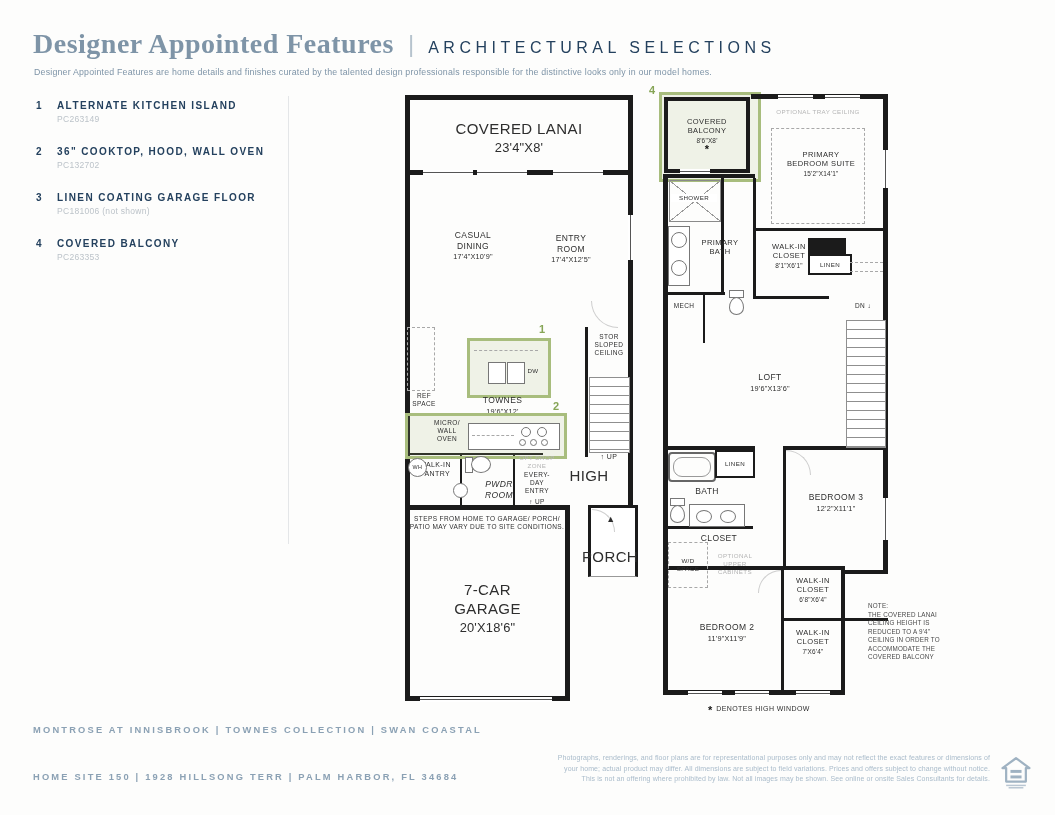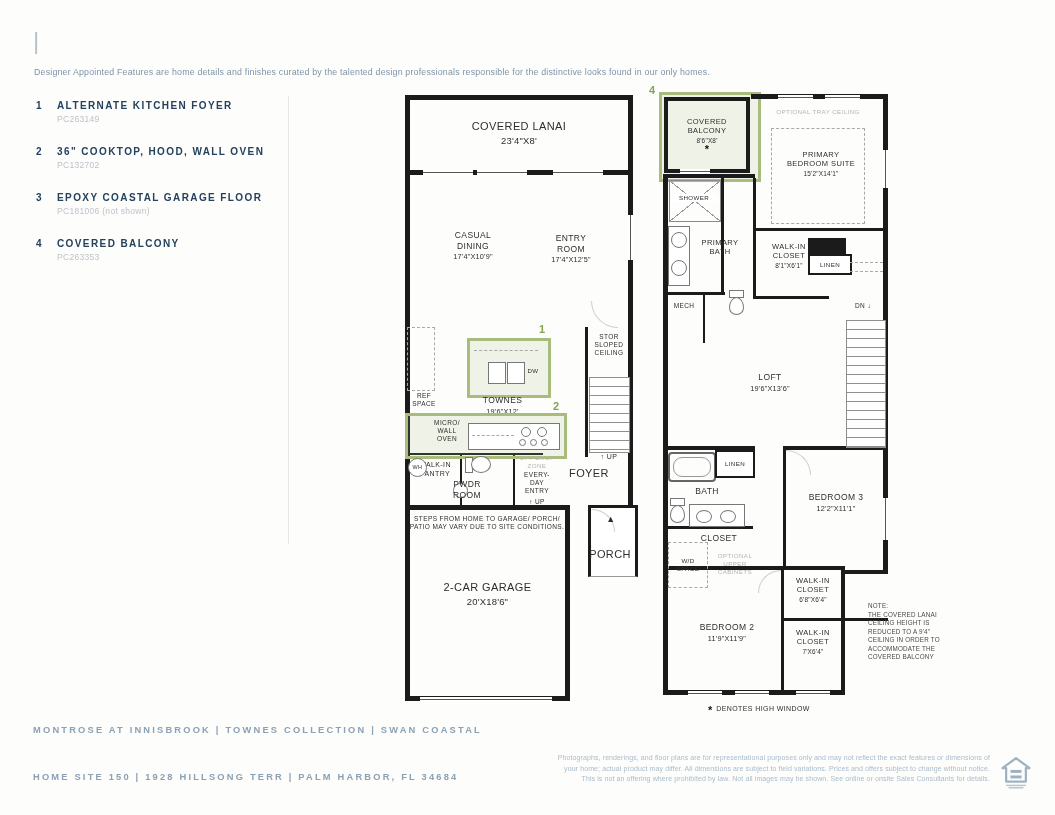--- a/index.html
+++ b/index.html
@@ -19,21 +19,21 @@
   .vline{position:absolute;left:288px;top:96px;width:1px;height:448px;background:#e4e6e8;}
   
   .plan{position:absolute;}
   .w{position:absolute;display:block;background:#1b1b1b;}
   .winh{position:absolute;display:block;height:1px;background:#555;border-top:2px solid #fff;border-bottom:2px solid #fff;box-sizing:content-box;}
   .winv{position:absolute;display:block;width:1px;background:#555;border-left:2px solid #fff;border-right:2px solid #fff;box-sizing:content-box;}
   .gbox{position:absolute;border:3px solid #a8bd7d;background:rgba(168,189,125,.16);}
   .mark{position:absolute;color:#86a556;font-size:11px;font-weight:700;}
   .lbl{position:absolute;display:flex;flex-direction:column;align-items:center;text-align:center;color:#2e2e2e;font-size:8.5px;}
   .rname{white-space:pre-line;font-size:1em;letter-spacing:.4px;line-height:1.25;}
-  .rdim{font-size:.86em;letter-spacing:.2px;margin-top:1px;} .f9{font-size:11px;} .f8{font-size:8.5px;} .f75{font-size:7.5px;}
+  .rdim{font-size:.86em;letter-spacing:.2px;margin-top:1px;} .f9{font-size:15px;} .f8{font-size:8.5px;} .f75{font-size:7.5px;}
   .f7{font-size:7px;} .f65{font-size:6.5px;} .f6{font-size:6.2px;}
   .gy{color:#b5b5b5;}
   .sv{position:absolute;border:1px solid #8f8f8f;background:repeating-linear-gradient(to bottom,#fff 0 8px,#8f8f8f 8px 9px);}
   .xbox{position:absolute;border:1px solid #8a8a8a;background:
     linear-gradient(to top right,transparent calc(50% - .5px),#999 calc(50% - .5px) calc(50% + .5px),transparent calc(50% + .5px)),
     linear-gradient(to bottom right,transparent calc(50% - .5px),#999 calc(50% - .5px) calc(50% + .5px),transparent calc(50% + .5px));}
   .ctr{position:absolute;border:1px solid #777;background:#fff;}
   .circ{position:absolute;border:1px solid #777;border-radius:50%;background:#fff;}
   .dash{position:absolute;border:1px dashed #a8a8a8;}
   .dash2{position:absolute;border-top:1px dashed #a8a8a8;border-bottom:1px dashed #a8a8a8;}
@@ -49,37 +49,39 @@
   
   .fline{position:absolute;left:33px;font-size:9.3px;font-weight:600;color:#8ba1b4;letter-spacing:2.2px;}
   .disc{position:absolute;left:530px;top:753px;width:460px;font-size:7px;line-height:1.5;color:#aabccb;
         text-align:right;white-space:pre-line;letter-spacing:.1px;}
   .eho{position:absolute;left:1001px;top:757px;}
 </style>
 </head>
 <body>
 
 <div class="hdr">
+  <span class="title">Designer Appointed Features</span>
   <span class="hdiv">|</span>
-</div>
-<div class="desc">Designer Appointed Features are home details and finishes curated by the talented design professionals responsible for the distinctive looks found in our only homes.</div>
+  <span class="subhead">ARCHITECTURAL SELECTIONS</span>
+</div>
+<div class="desc">Designer Appointed Features are home details and finishes curated by the talented design professionals responsible for the distinctive looks only in our model homes.</div>
 
 <div class="feat" style="top:100px;height:34px;">
   <span class="fnum">1</span>
-  <span class="flab">ALTERNATE KITCHEN FOYER</span>
+  <span class="flab">ALTERNATE KITCHEN ISLAND</span>
   <span class="fcode">PC263149</span>
 </div>
 <div class="feat" style="top:146px;height:34px;">
   <span class="fnum">2</span>
   <span class="flab">36" COOKTOP, HOOD, WALL OVEN</span>
   <span class="fcode">PC132702</span>
 </div>
 <div class="feat" style="top:192px;height:34px;">
   <span class="fnum">3</span>
-  <span class="flab">EPOXY COASTAL GARAGE FLOOR</span>
+  <span class="flab">LINEN COATING GARAGE FLOOR</span>
   <span class="fcode">PC181006 (not shown)</span>
 </div>
 <div class="feat" style="top:238px;height:34px;">
   <span class="fnum">4</span>
   <span class="flab">COVERED BALCONY</span>
   <span class="fcode">PC263353</span>
 </div>
 <div class="vline"></div>
 
 <div class="plan" style="left:405px;top:95px;width:228px;height:606px;">
@@ -173,56 +175,56 @@
 PANTRY</span>
   </div>
   <div class="circ" style="left:3px;top:363px;width:17px;height:17px;">
     <div class="lbl" style="left:0;top:5px;width:17px;font-size:5.4px;">
       <span class="rname">WH</span>
     </div>
   </div>
   <i class="wct" style="left:60px;top:362px;width:6px;height:14px;"></i>
   <i class="wcb" style="left:66px;top:361px;width:18px;height:15px;border-radius:50%;"></i>
   <i class="circ" style="left:48px;top:388px;width:13px;height:13px;"></i>
-  <div class="lbl f8" style="left:48px;top:384px;width:28px;">
+  <div class="lbl f8" style="left:80px;top:384px;width:28px;font-style:italic;">
     <span class="rname">PWDR
 ROOM</span>
   </div>
   <div class="lbl f6 gy" style="left:110px;top:359px;width:44px;">
     <span class="rname">OPT DROP
 ZONE</span>
   </div>
   <div class="lbl f65" style="left:112px;top:376px;width:40px;">
     <span class="rname">EVERY-
 DAY
 ENTRY</span>
   </div>
   <div class="lbl f65" style="left:112px;top:403px;width:40px;">
     <span class="rname"><span>↑</span> <span>UP</span></span>
   </div>
   <div class="lbl f9" style="left:152px;top:372px;width:64px;">
-    <span class="rname">FOYER</span>
+    <span class="rname">HIGH</span>
   </div>
 
   <div class="porchbox" style="left:183px;top:410px;width:44px;height:68px;">
     <div class="arc" style="left:1px;top:1px;width:22px;height:22px;border-radius:0 100% 0 0;border-left:none;border-bottom:none;"></div>
     <div class="lbl" style="left:12px;top:6px;width:16px;font-size:9px;">
       <span class="rname">▲</span>
     </div>
     <div class="lbl f9" style="left:0;top:40px;width:38px;">
       <span class="rname">PORCH</span>
     </div>
   </div>
 
   <div class="lbl f65" style="left:4px;top:420px;width:156px;">
     <span class="rname">STEPS FROM HOME TO GARAGE/ PORCH/
 PATIO MAY VARY DUE TO SITE CONDITIONS.</span>
   </div>
   <div class="lbl f9" style="left:25px;top:486px;width:115px;">
-    <span class="rname">2-CAR GARAGE</span>
+    <span class="rname">7-CAR GARAGE</span>
     <span class="rdim">20'X18'6"</span>
   </div>
 </div>
 
 <div class="plan" style="left:663px;top:90px;width:230px;height:640px;">
 
   <span class="mark" style="left:-14px;top:-6px;">4</span>
   <div class="gbox" style="left:-4px;top:2px;width:96px;height:84px;">
     <i class="w" style="left:2px;top:2px;width:86px;height:4px;"></i>
     <i class="w" style="left:2px;top:2px;width:4px;height:76px;"></i>

